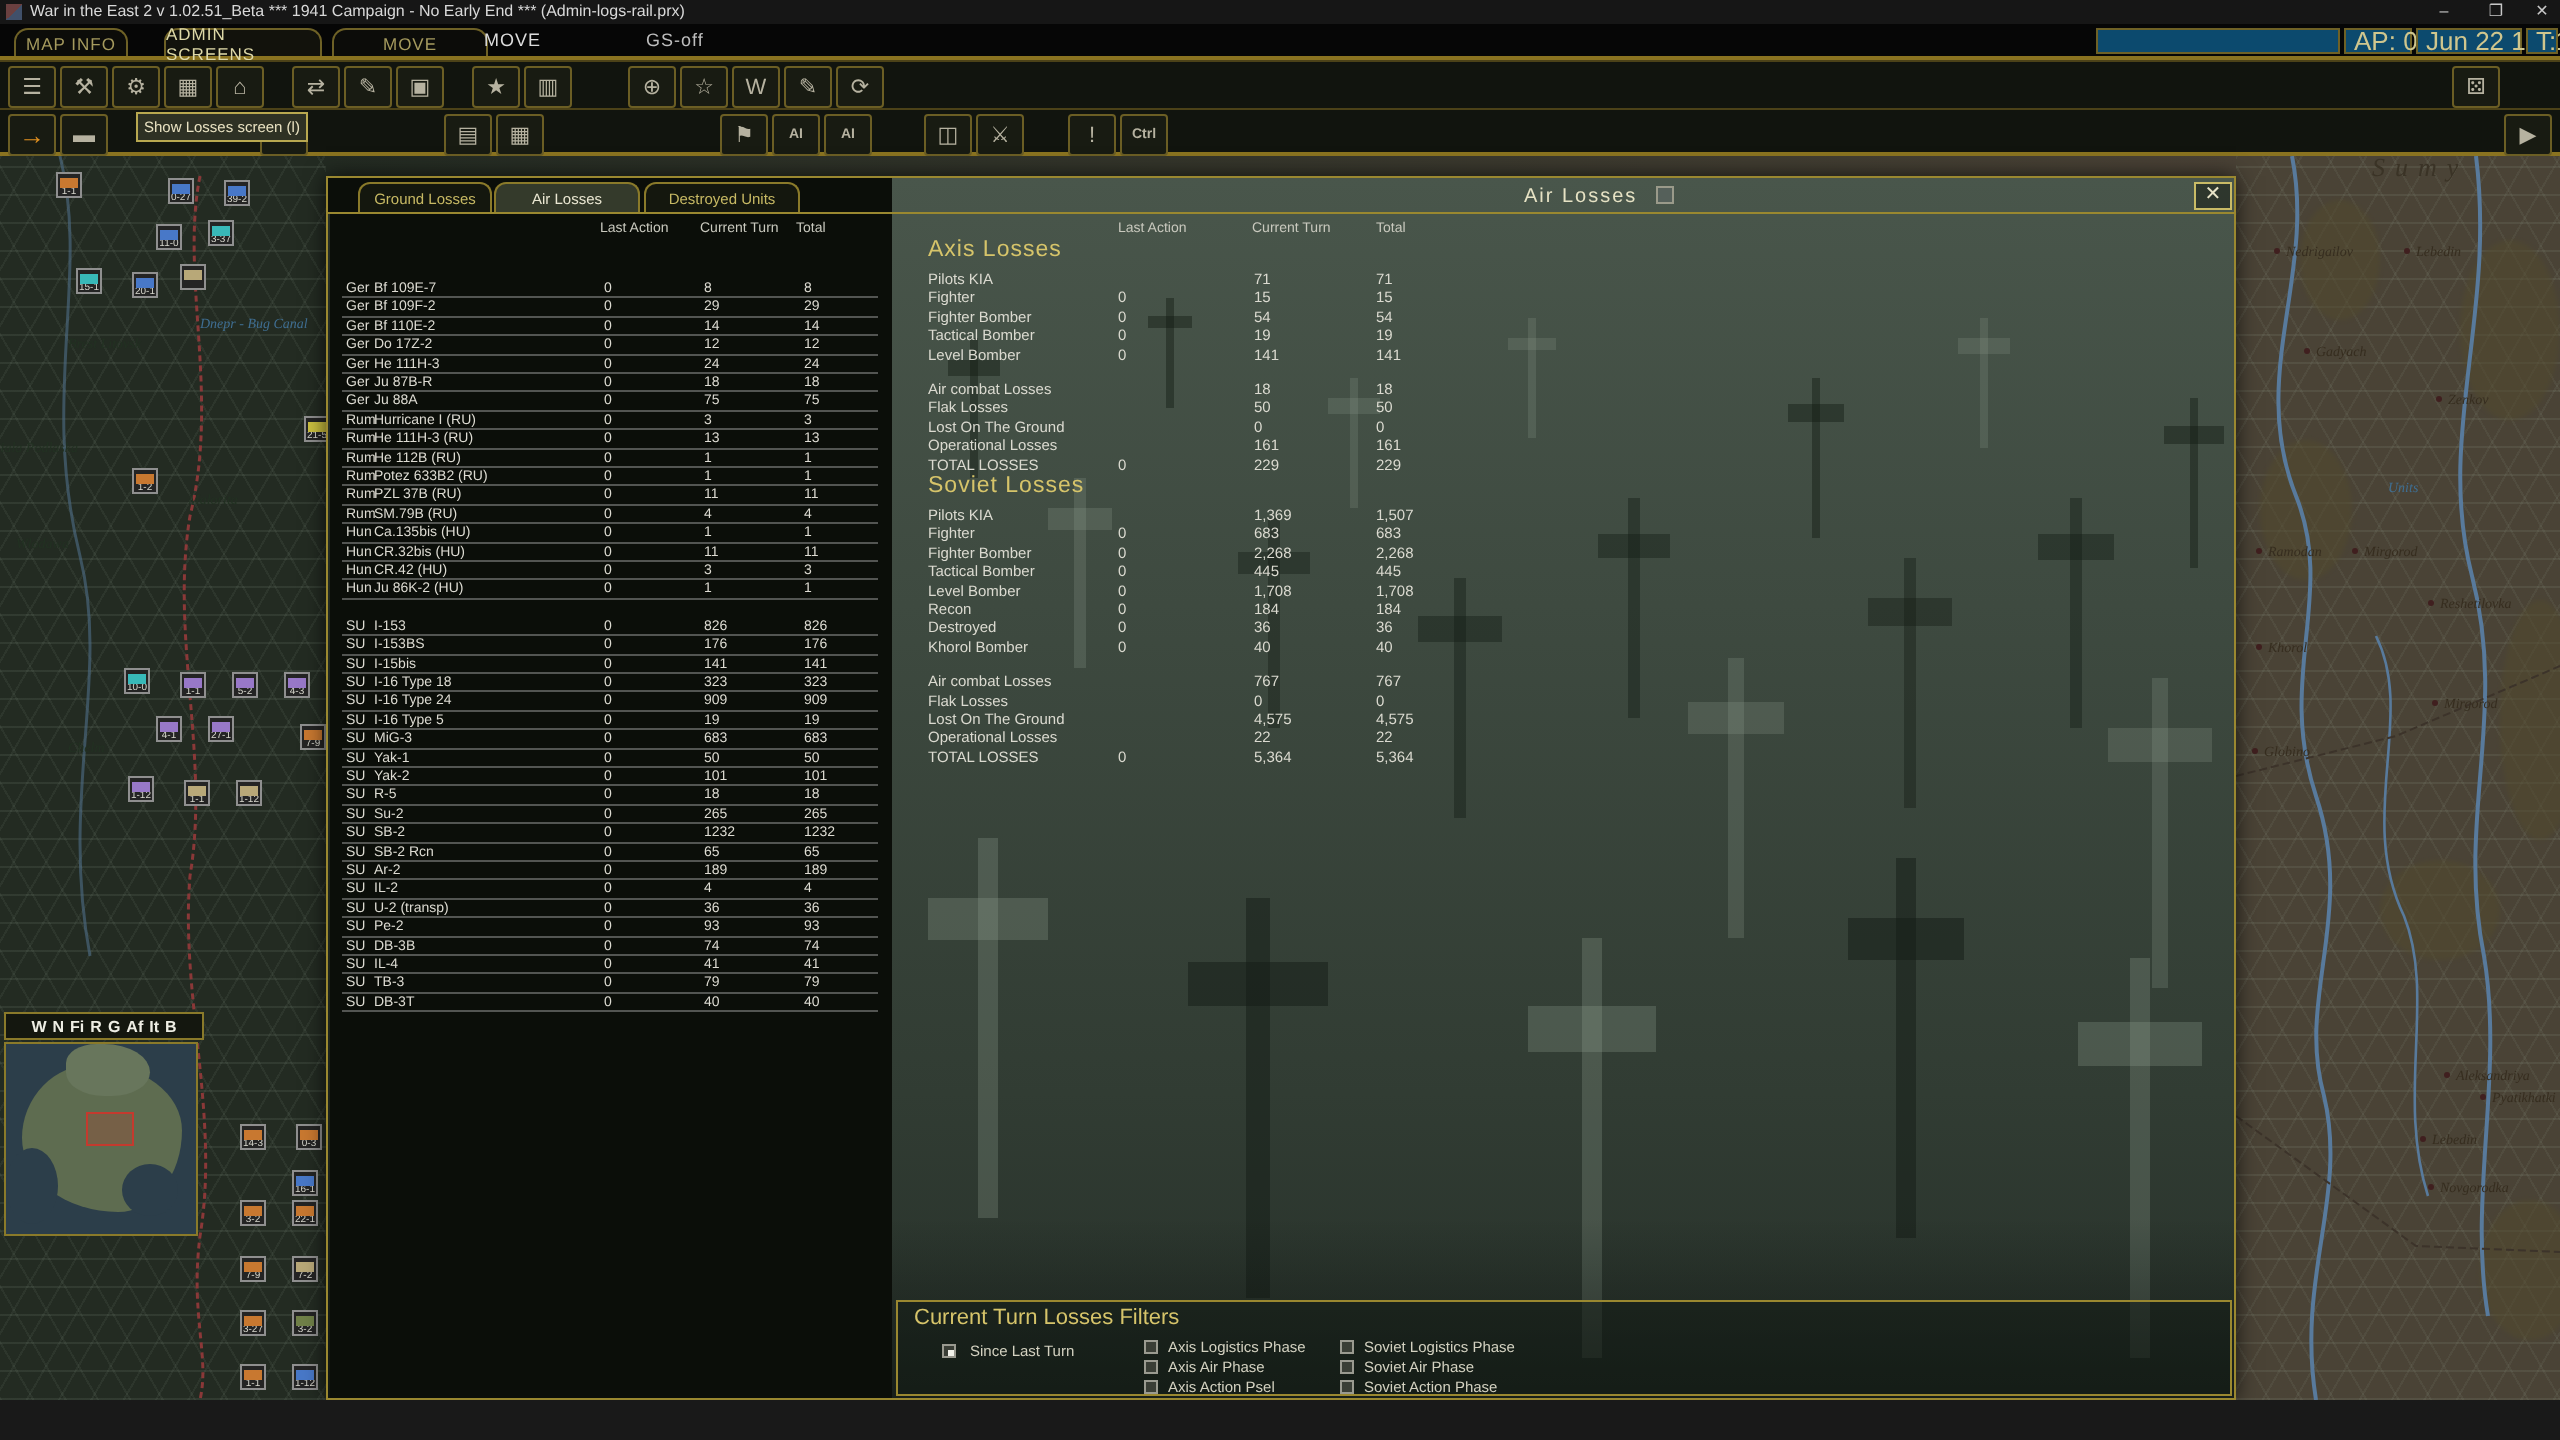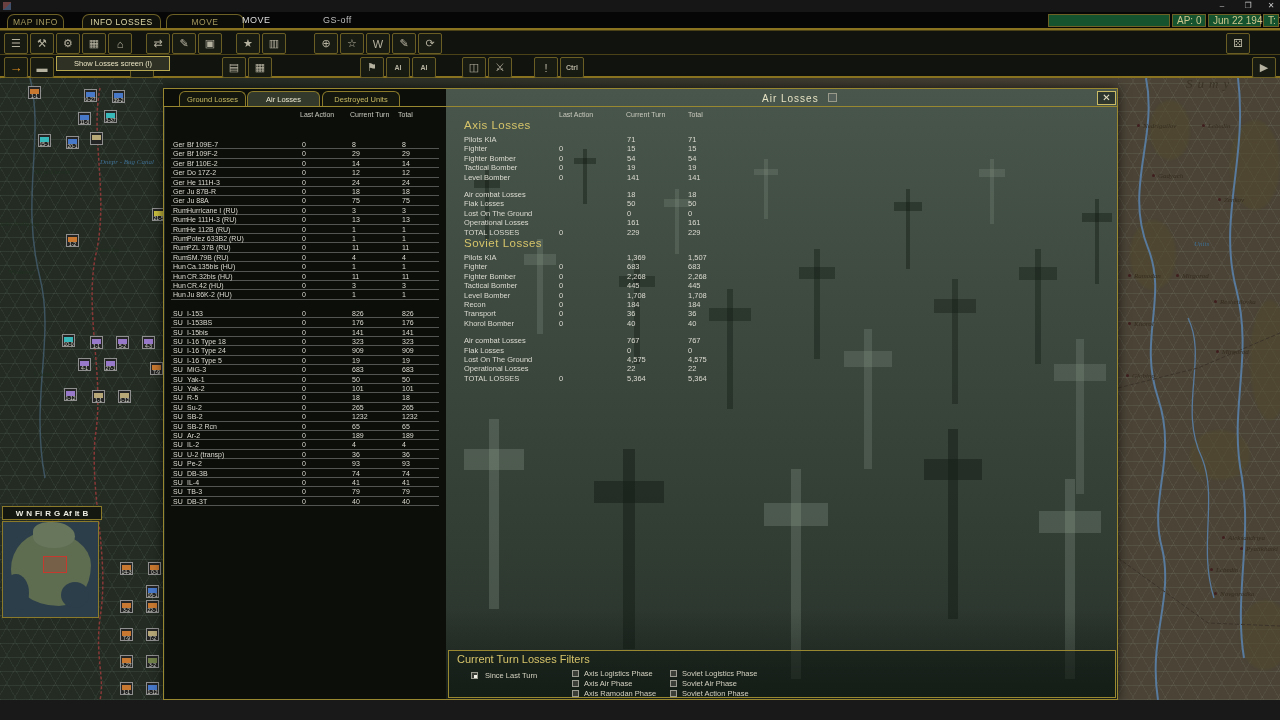--- a/index.html
+++ b/index.html
@@ -8,28 +8,28 @@
 
 #titlebar{position:absolute;left:0;top:0;width:1280px;height:12px;background:#161616;color:#d8d8d8;font-size:8px;line-height:12px}
 #appicon{position:absolute;left:3px;top:2px;width:8px;height:8px;background:linear-gradient(135deg,#6a4040 50%,#40506a 50%)}
 #wintitle{position:absolute;left:15px;top:0;white-space:nowrap}
 .winctl{position:absolute;top:0;width:20px;text-align:center;color:#c8c8c8;font-size:8px;cursor:default}
 
 #menubar{position:absolute;left:0;top:12px;width:1280px;height:18px;background:#060606;border-bottom:2px solid #8a7320}
 .mtab{position:absolute;top:2px;height:14px;border:1px solid #6e6126;border-bottom:none;border-radius:7px 7px 0 0;background:#0c0c09;color:#a59a5e;font-size:8.5px;display:flex;align-items:center;justify-content:center;letter-spacing:.5px}
 .mtab.on{color:#ded9a8;background:#12120c}
 .mlabel{position:absolute;top:3px;font-size:9px;color:#dcdcdc;letter-spacing:.5px}
-.mbox{position:absolute;top:2px;height:13px;border:1px solid #6e6126;background:#14532d;color:#cfc68e;font-size:10px;line-height:11px;padding:0 4px;white-space:nowrap}
+.mbox{position:absolute;top:2px;height:13px;border:1px solid #6e6126;background:#0c4a6e;color:#cfc68e;font-size:13px;line-height:11px;padding:0 4px;white-space:nowrap}
 
 #toolbar{position:absolute;left:0;top:30px;width:1280px;height:48px;background:#11140e;border-top:1px solid #4c4218;border-bottom:2px solid #8a7320}
 #tsep{position:absolute;left:0;top:23px;width:1280px;height:1px;background:#4c4218}
 .tbtn{position:absolute;width:24px;height:21px;border:1px solid #6b5e24;border-radius:2px;background:#181b12;color:#b6b2a0;font-size:11px;display:flex;align-items:center;justify-content:center;cursor:default}
 .tbtn.o{color:#e09020;font-weight:bold;font-size:13px}
 .tbtn.txt{font-size:7px;font-weight:bold;letter-spacing:0}
-#tooltip{position:absolute;left:56px;top:56px;height:15px;background:#2e3124;border:1px solid #b8a850;color:#e9e2c2;font-size:7.5px;line-height:13px;padding:0 17px;z-index:6;white-space:nowrap}
+#tooltip{position:absolute;left:68px;top:56px;height:15px;background:#2e3124;border:1px solid #b8a850;color:#e9e2c2;font-size:7.5px;line-height:13px;padding:0 3px;z-index:6;white-space:nowrap}
 
 .hex::before{content:"";position:absolute;inset:0;background-image:
  repeating-linear-gradient(0deg,rgba(175,195,175,.10) 0 1px,transparent 1px 14px),
  repeating-linear-gradient(60deg,rgba(175,195,175,.07) 0 1px,transparent 1px 14px),
  repeating-linear-gradient(120deg,rgba(175,195,175,.07) 0 1px,transparent 1px 14px)}
 #map-left{position:absolute;left:0;top:78px;width:163px;height:622px;background:linear-gradient(135deg,#212920 0%,#27302а 40%,#1f271f 100%);background-color:#232b22;z-index:1}
 #map-top{position:absolute;left:163px;top:78px;width:955px;height:11px;background:linear-gradient(90deg,#232b22,#4a4236);z-index:1}
 #map-right{position:absolute;left:1118px;top:78px;width:162px;height:622px;background:#4a4336;z-index:1}
 .blob{position:absolute;background:#524a2d;border-radius:50%;opacity:.5;filter:blur(1px)}
 .mlbl{position:absolute;font-family:"Liberation Serif",serif;font-style:italic;font-size:7px;white-space:nowrap}
@@ -77,29 +77,30 @@
 #taskbar{position:absolute;left:0;top:700px;width:1280px;height:20px;background:#191919;z-index:10}
 svg{position:absolute;left:0;top:0}
 </style>
 </head>
 <body>
 
 <div id="screen">
 
   <div id="titlebar">
     <div id="appicon"></div>
+    <span id="wintitle">War in the East 2  v 1.02.51_Beta      ***   1941 Campaign - No Early End   ***    (Admin-logs-rail.prx)</span>
     <span class="winctl" style="left:1212px">–</span>
     <span class="winctl" style="left:1238px">❐</span>
     <span class="winctl" style="left:1261px">✕</span>
   </div>
 
   <div id="menubar">
     <div id="menu-tabs">
         <div class="mtab" style="left: 7px; width: 57px;">MAP INFO</div>
-        <div class="mtab on" style="left: 82px; width: 79px;">INFO LOSSES</div>
+        <div class="mtab on" style="left: 82px; width: 79px;">ADMIN SCREENS</div>
         <div class="mtab" style="left: 166px; width: 78px;">MOVE</div>
       </div>
     <span class="mlabel" style="left:242px">MOVE</span>
     <span class="mlabel" style="left:323px;color:#bdbdbd">GS-off</span>
     <div class="mbox" style="left:1048px;width:122px"></div>
     <div class="mbox" style="left:1172px;width:34px">AP: 0</div>
     <div class="mbox" style="left:1208px;width:53px">Jun 22 1941</div>
     <div class="mbox" style="left:1263px;width:16px">T: 1</div>
   </div>
 
@@ -631,21 +632,21 @@
             <div class="lt" style="left: 181px;">1,708</div>
             <div class="lt" style="left: 242px;">1,708</div>
           </div>
           <div class="lrow" style="top: 47px;">
             <div class="lt" style="left: 18px;">Recon</div>
             <div class="lt" style="left: 113px;">0</div>
             <div class="lt" style="left: 181px;">184</div>
             <div class="lt" style="left: 242px;">184</div>
           </div>
           <div class="lrow" style="top: 56.4px;">
-            <div class="lt" style="left: 18px;">Transport</div>
+            <div class="lt" style="left: 18px;">Destroyed</div>
             <div class="lt" style="left: 113px;">0</div>
             <div class="lt" style="left: 181px;">36</div>
             <div class="lt" style="left: 242px;">36</div>
           </div>
           <div class="lrow" style="top: 65.8px;">
             <div class="lt" style="left: 18px;">Khorol Bomber</div>
             <div class="lt" style="left: 113px;">0</div>
             <div class="lt" style="left: 181px;">40</div>
             <div class="lt" style="left: 242px;">40</div>
           </div>
@@ -697,21 +698,21 @@
     </div>
     <div id="filters">
       <div id="filters-title">Current Turn Losses Filters</div>
     <div class="chk sel" style="left: 22px; top: 21px;"></div>
         <div class="flbl" style="left: 36px; top: 20px;">Since Last Turn</div>
         <div class="chk" style="left: 123px; top: 19px;"></div>
         <div class="flbl" style="left: 135px; top: 18px;">Axis Logistics Phase</div>
         <div class="chk" style="left: 123px; top: 29px;"></div>
         <div class="flbl" style="left: 135px; top: 28px;">Axis Air Phase</div>
         <div class="chk" style="left: 123px; top: 39px;"></div>
-        <div class="flbl" style="left: 135px; top: 38px;">Axis Ramodan Phase</div>
+        <div class="flbl" style="left: 135px; top: 38px;">Axis Action Psel</div>
         <div class="chk" style="left: 221px; top: 19px;"></div>
         <div class="flbl" style="left: 233px; top: 18px;">Soviet Logistics Phase</div>
         <div class="chk" style="left: 221px; top: 29px;"></div>
         <div class="flbl" style="left: 233px; top: 28px;">Soviet Air Phase</div>
         <div class="chk" style="left: 221px; top: 39px;"></div>
         <div class="flbl" style="left: 233px; top: 38px;">Soviet Action Phase</div>
       </div>
   </div>
 
   <div id="taskbar">

